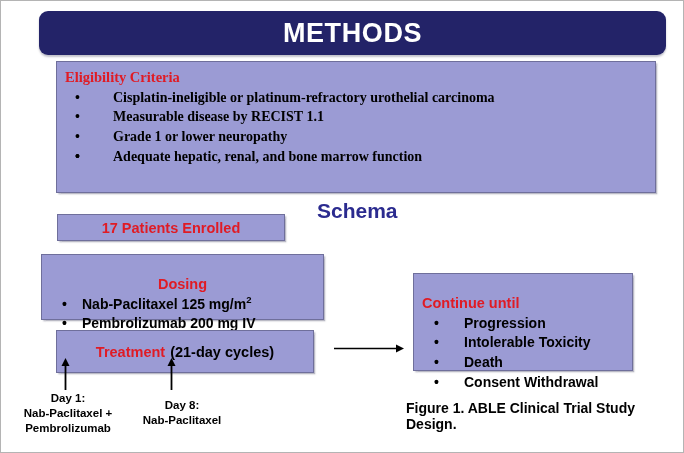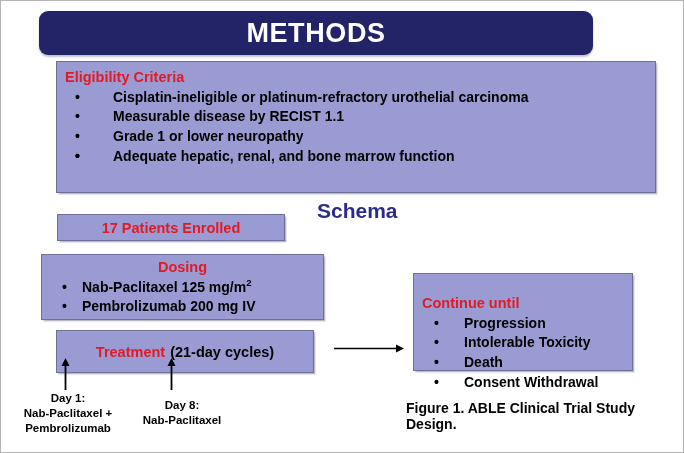--- a/index.html
+++ b/index.html
@@ -19,21 +19,21 @@
     border: 1px solid #b4b4b4;
     box-sizing: border-box;
     overflow: hidden;
   }
 
   
   .title-banner {
     position: absolute;
     left: 38px;
     top: 10px;
-    width: 554px;
+    width: 627px;
     height: 44px;
     background: #232368;
     border-radius: 9px;
     display: flex;
     align-items: center;
     justify-content: center;
     box-shadow: 0 2px 2px rgba(120,120,140,0.45);
   }
   .title-banner .title-text {
     color: #ffffff;
@@ -51,20 +51,21 @@
     box-shadow: 1.5px 1.5px 1.5px rgba(130,130,150,0.55);
   }
 
   
   .eligibility {
     left: 55px;
     top: 60px;
     width: 600px;
     height: 132px;
     padding: 6px 0 0 8px;
+    font-family: Liberation Serif, serif;
   }
   .panel-heading {
     color: #e01b24;
     font-size: 14.5px;
     font-weight: bold;
     line-height: 1.35;
   }
   .panel-heading.center {
     text-align: center;
   }
@@ -114,21 +115,21 @@
     font-size: 14.5px;
     font-weight: bold;
   }
 
   
   .dosing {
     left: 40px;
     top: 253px;
     width: 283px;
     height: 66px;
-    padding-top: 3px;
+    padding-top: 20px;
   }
   .dosing ul.bullets li {
     padding-left: 40px;
     font-size: 14px;
   }
   .dosing ul.bullets li .dot {
     left: 20px;
   }
   sup {
     font-size: 0.68em;

